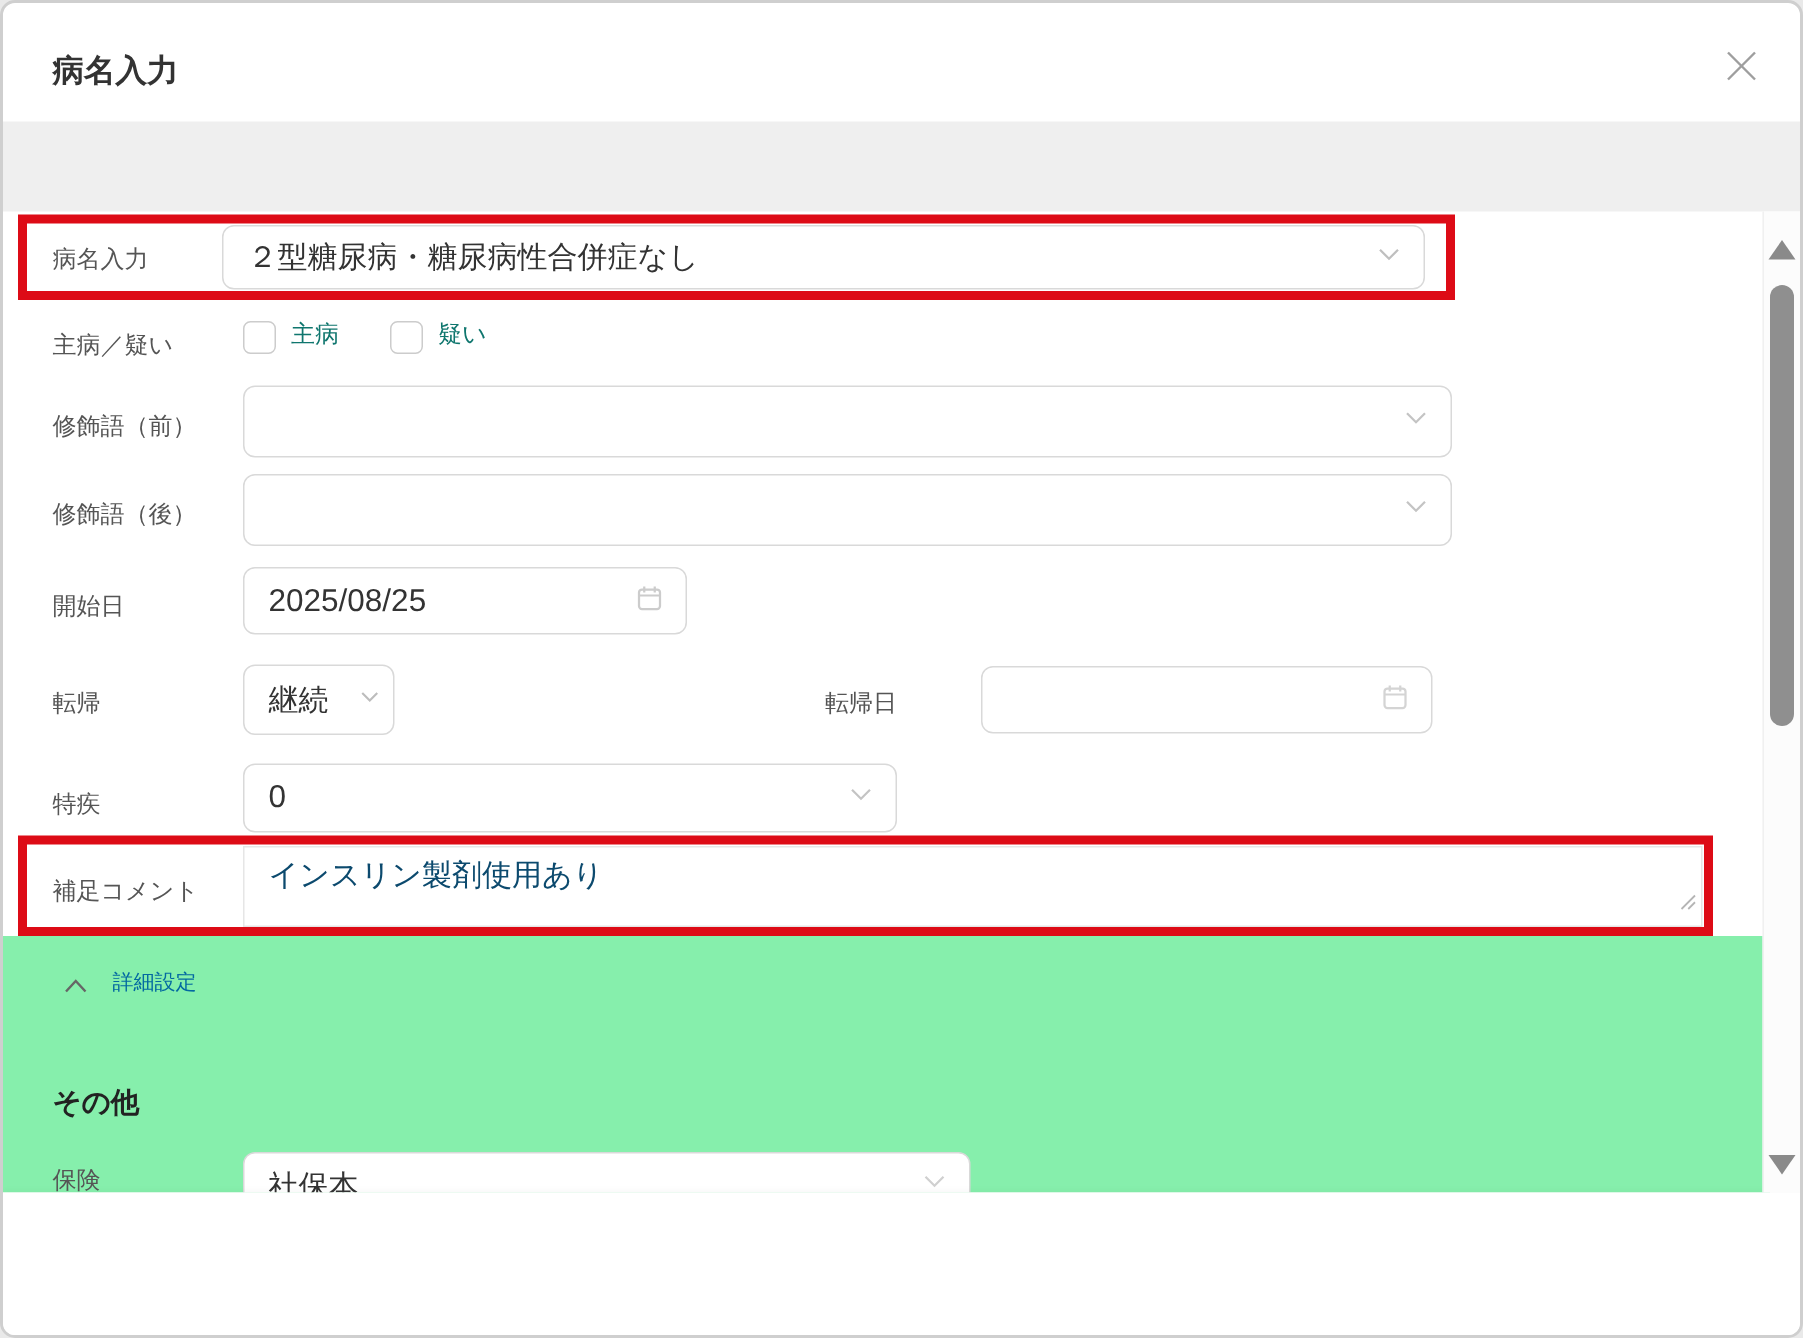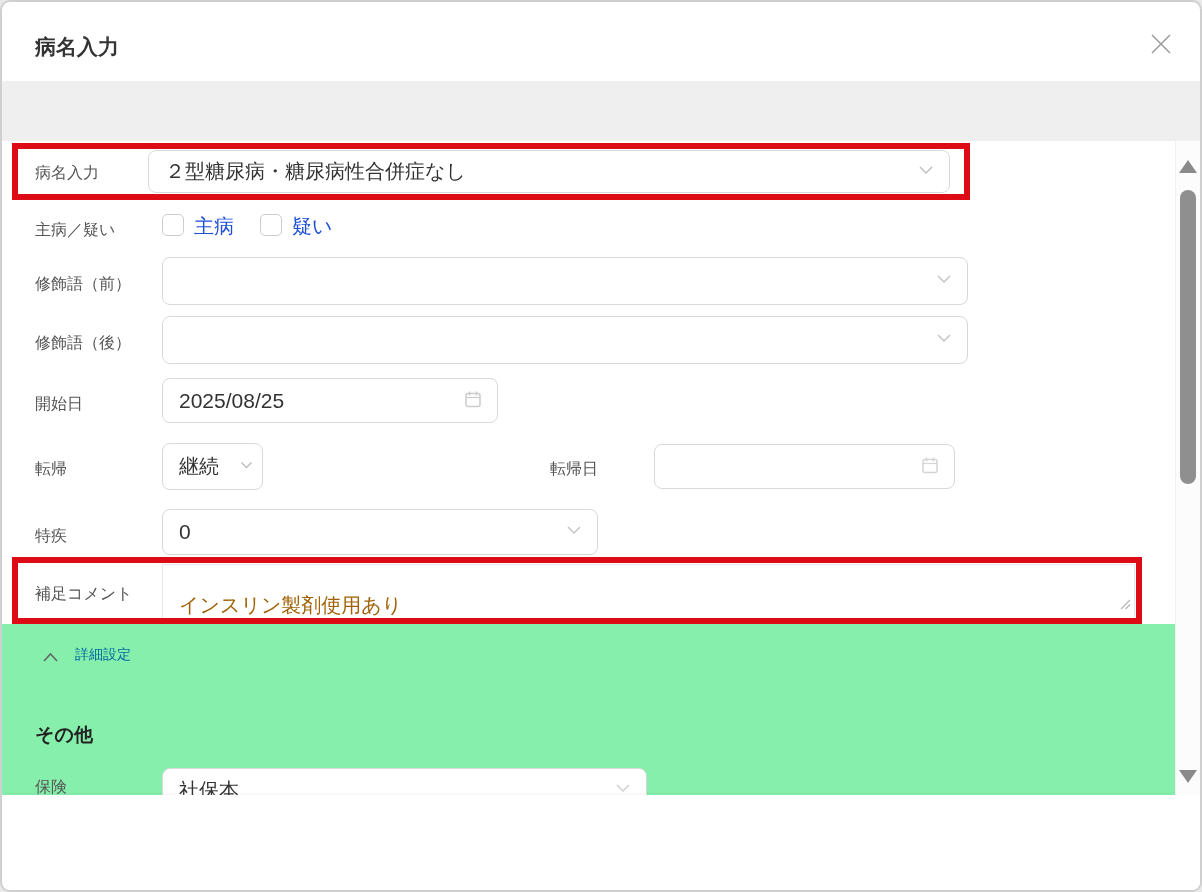--- a/index.html
+++ b/index.html
@@ -21,25 +21,25 @@
   }
   .box .val { font-size:20px; color:#333; white-space:nowrap; overflow:hidden; }
   .chev { position:absolute; right:14px; top:50%; transform:translateY(-50%); }
 
   
   .hl { position:absolute; box-sizing:border-box; border:6px solid #dd0b16; pointer-events:none; z-index:6; }
 
   
   .cbox { position:absolute; width:22px; height:22px; box-sizing:border-box;
           border:1.5px solid #ccc; border-radius:5px; background:#fff; cursor:pointer; }
-  .cbl { position:absolute; font-size:20px; color:#1d4ed8; }
+  .cbl { position:absolute; font-size:16px; color:#0f766e; }
 
   
   .tarea { position:absolute; box-sizing:border-box; background:#fff; border:1px solid #e6e6e6;
-           font-size:20px; color:#a16207; padding:27px 16px; line-height:26px; }
+           font-size:20px; color:#0c4a6e; padding:6px 16px; line-height:26px; }
   .resize-h { position:absolute; right:3px; bottom:3px; }
 
   
   .details { position:absolute; left:0; top:622px; width:1178px; height:171px;
              background:#86efac; overflow:hidden; }
   .toggle-lbl { position:absolute; left:73px; top:644px; font-size:14px; color:#0369a1; cursor:pointer; }
   .toggle-ic { position:absolute; left:40px; top:648px; cursor:pointer; }
   .subhead { position:absolute; left:33px; top:720px; font-size:19px; font-weight:700; color:#222; }
 
   
@@ -101,21 +101,21 @@
   <div class="box" style="left:160px; top:314px; width:806px; height:48px;">
     <span class="val"></span>
     <span class="chev">
       <svg width="18" height="18" viewBox="0 0 18 18">
           <polyline points="3,6 9,12 15,6" fill="none" stroke="#c4c4c4" stroke-width="1.5"></polyline>
         </svg>
     </span>
   </div>
 
   <div class="flabel" style="left:33px; top:392px;">開始日</div>
-  <div class="box" style="left:160px; top:376px; width:336px; height:45px;">
+  <div class="box" style="left:160px; top:376px; width:296px; height:45px;">
     <span class="val" style="font-size:21px;">2025/08/25</span>
     <span class="chev">
       <svg width="20" height="20" viewBox="0 0 20 20">
           <rect x="3" y="4.5" width="14" height="13" rx="2" fill="none" stroke="#ccc" stroke-width="1.5"></rect>
           <line x1="6.5" y1="2.5" x2="6.5" y2="6.5" stroke="#ccc" stroke-width="1.5"></line>
           <line x1="13.5" y1="2.5" x2="13.5" y2="6.5" stroke="#ccc" stroke-width="1.5"></line>
           <line x1="3" y1="8.5" x2="17" y2="8.5" stroke="#ccc" stroke-width="1.2"></line>
         </svg>
     </span>
   </div>

